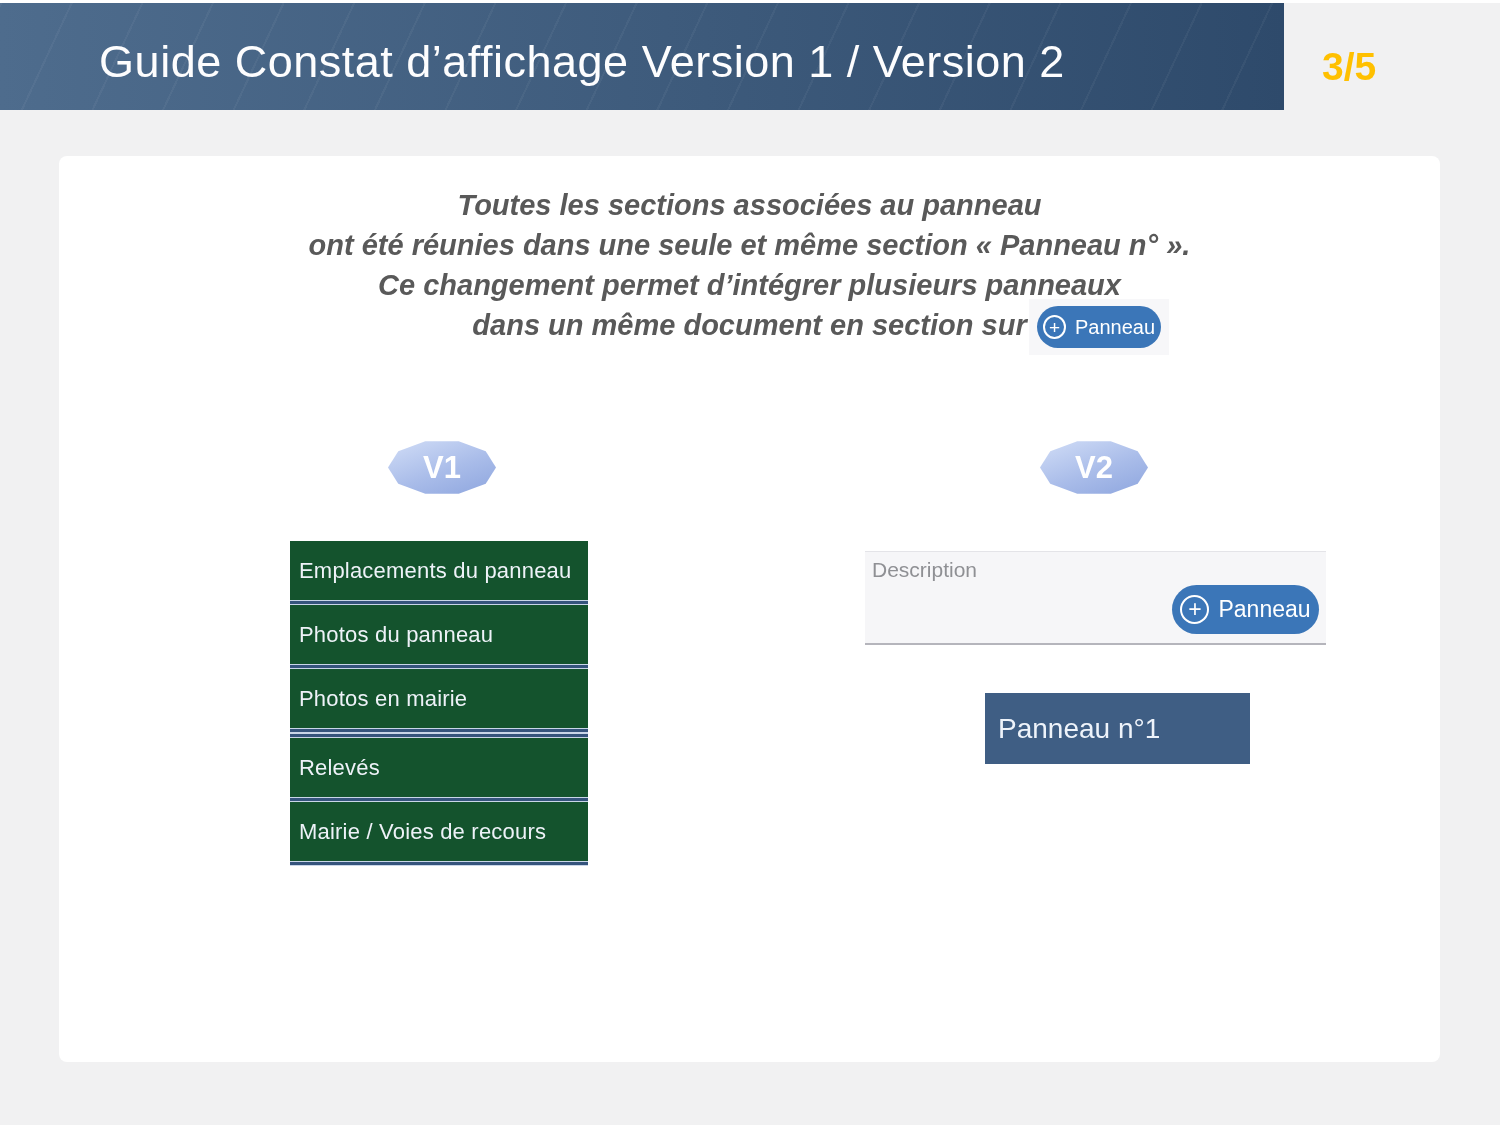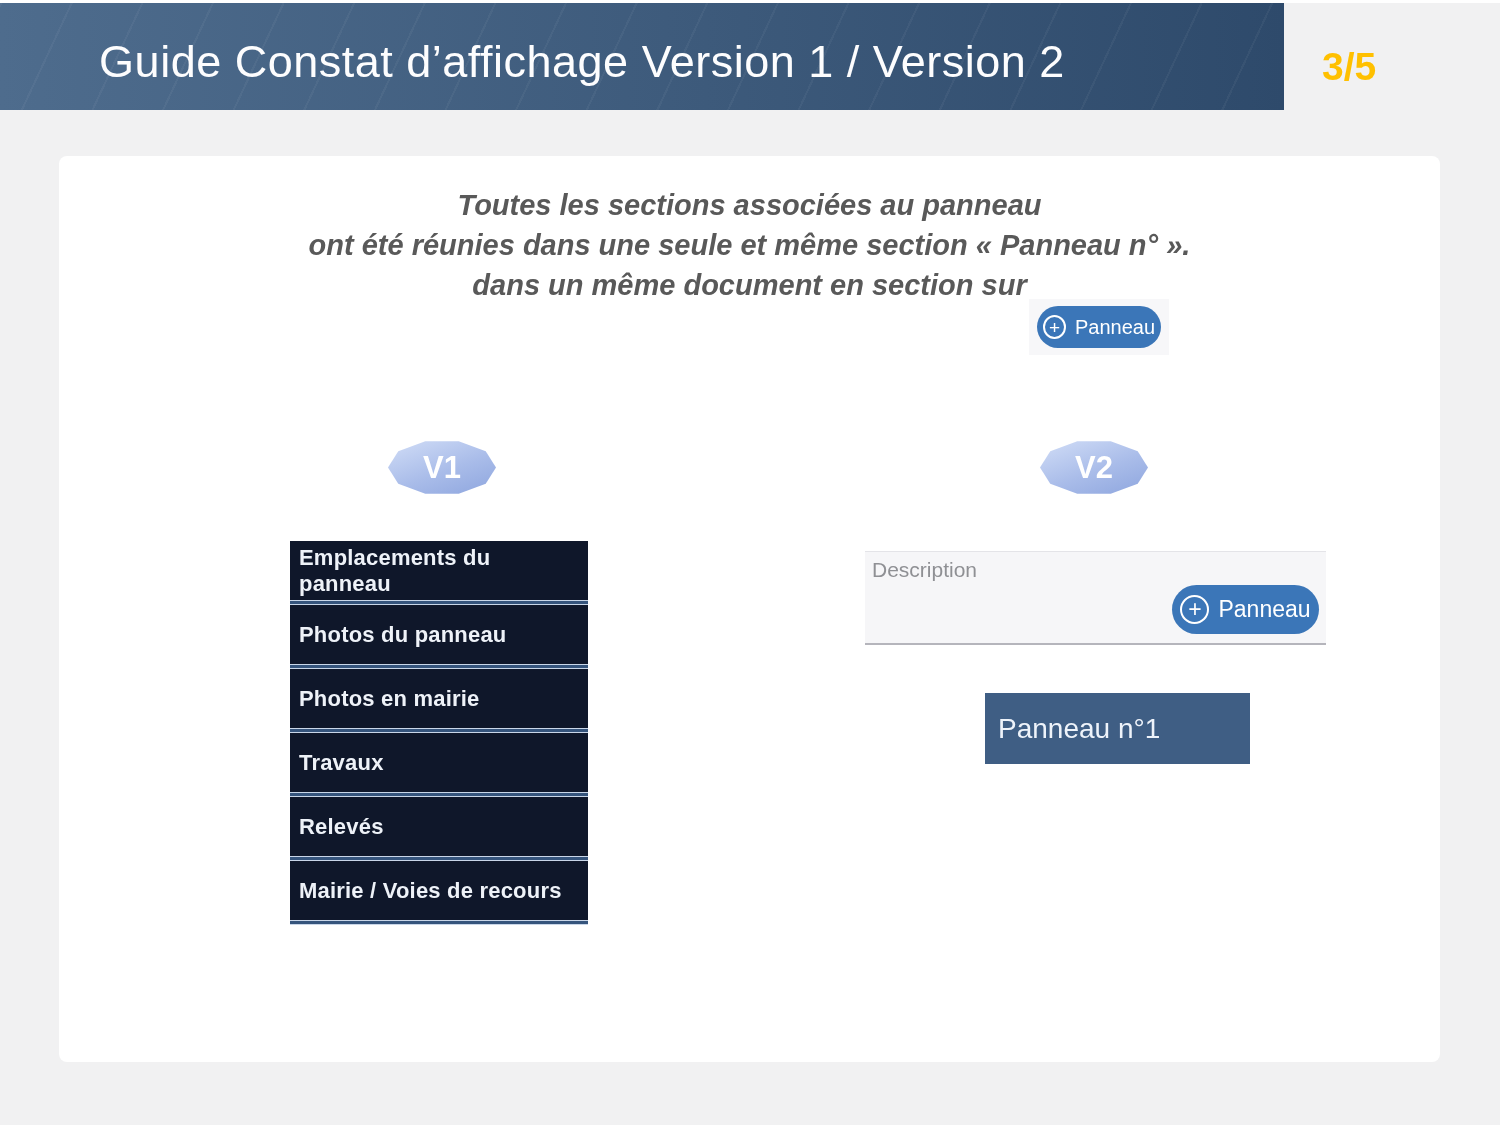--- a/index.html
+++ b/index.html
@@ -68,24 +68,23 @@
     font-size:31px;font-weight:700;color:#ffffff;
     background:linear-gradient(160deg,#ccd9f5 8%,#a9bce9 55%,#8da5de 100%);
     clip-path:polygon(100% 50%,90.5% 20.6%,65.5% 2.4%,34.5% 2.4%,9.5% 20.6%,0% 50%,9.5% 79.4%,34.5% 97.6%,65.5% 97.6%,90.5% 79.4%);
   }
   .badge-v1{left:329px;top:284px;}
   .badge-v2{left:981px;top:284px;}
 
   
   .v1-list{position:absolute;left:231px;top:385px;width:298px;}
   .v1-row{
-    height:59px;background:#0f172a;color:#eef2f8;
+    height:59px;background:#14532d;color:#eef2f8;
     font-size:22px;display:flex;align-items:center;padding-left:9px;
     letter-spacing:0.2px;
-    font-weight:bold;
   }
   .v1-sep{
     height:5px;
     background:linear-gradient(to bottom,#c9d6e8 0 1px,#35547c 1px 4px,#c9d6e8 4px 5px);
   }
 
   
   .v2-panel{
     position:absolute;left:806px;top:395px;width:461px;height:94px;
     background:#f6f6f8;border-top:1px solid #e4e4e8;border-bottom:2px solid #b5b5bc;
@@ -107,41 +106,41 @@
 <div class="header">
   <div class="header-title">Guide Constat d’affichage Version 1 / Version 2</div>
   <div class="page-indicator">3/5</div>
 </div>
 
 <div class="card">
 
   <div class="intro">
     <div class="line">Toutes les sections associées au panneau</div>
     <div class="line">ont été réunies dans une seule et même section « Panneau n° ».</div>
+    <div class="line">Ce changement permet d’intégrer plusieurs panneaux</div>
     <div class="line">dans un même document en section sur</div>
   </div>
 
   <div class="inline-patch">
     <button class="pill-btn btn-small">
       <span class="icon-plus-circle">+</span>
       <span>Panneau</span>
     </button>
   </div>
 
   <div class="badge badge-v1">V1</div>
   <div class="badge badge-v2">V2</div>
 
   <div class="v1-list">
       <div class="v1-row">Emplacements du panneau</div>
       <div class="v1-sep"></div>
       <div class="v1-row">Photos du panneau</div>
       <div class="v1-sep"></div>
       <div class="v1-row">Photos en mairie</div>
       <div class="v1-sep"></div>
-      <div class="v1-row">Travaux</div>
       <div class="v1-sep"></div>
       <div class="v1-row">Relevés</div>
       <div class="v1-sep"></div>
       <div class="v1-row">Mairie / Voies de recours</div>
       <div class="v1-sep"></div>
     </div>
 
   <div class="v2-panel">
     <div class="desc-label">Description</div>
     <button class="pill-btn btn-large">

